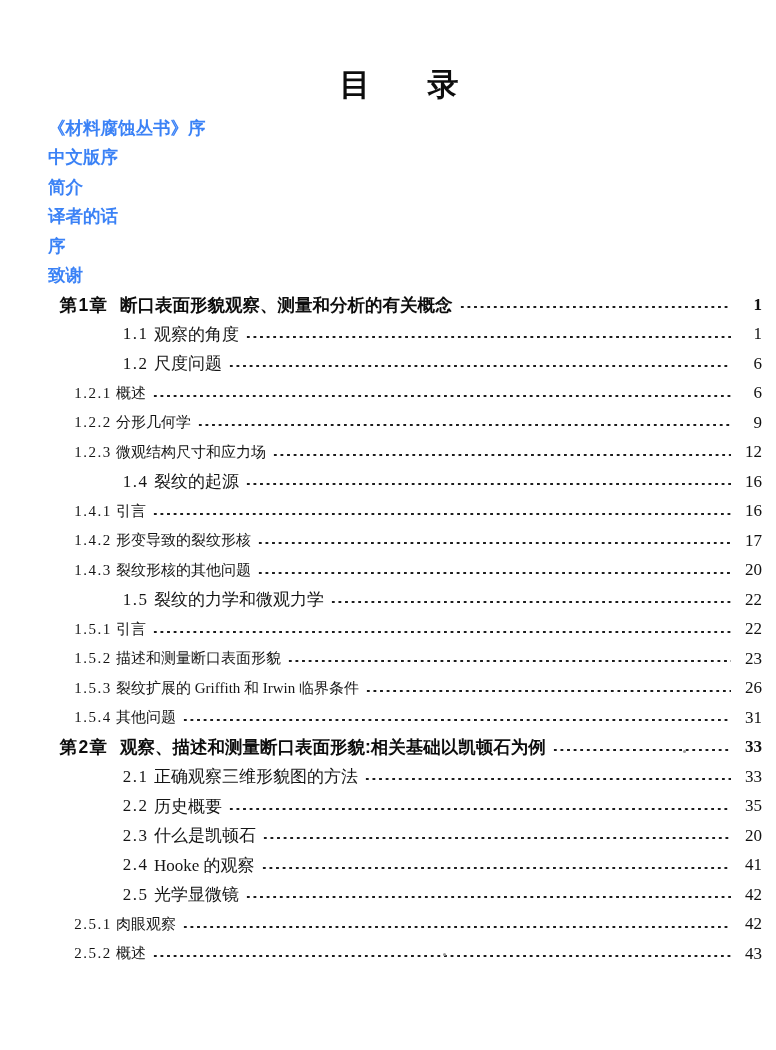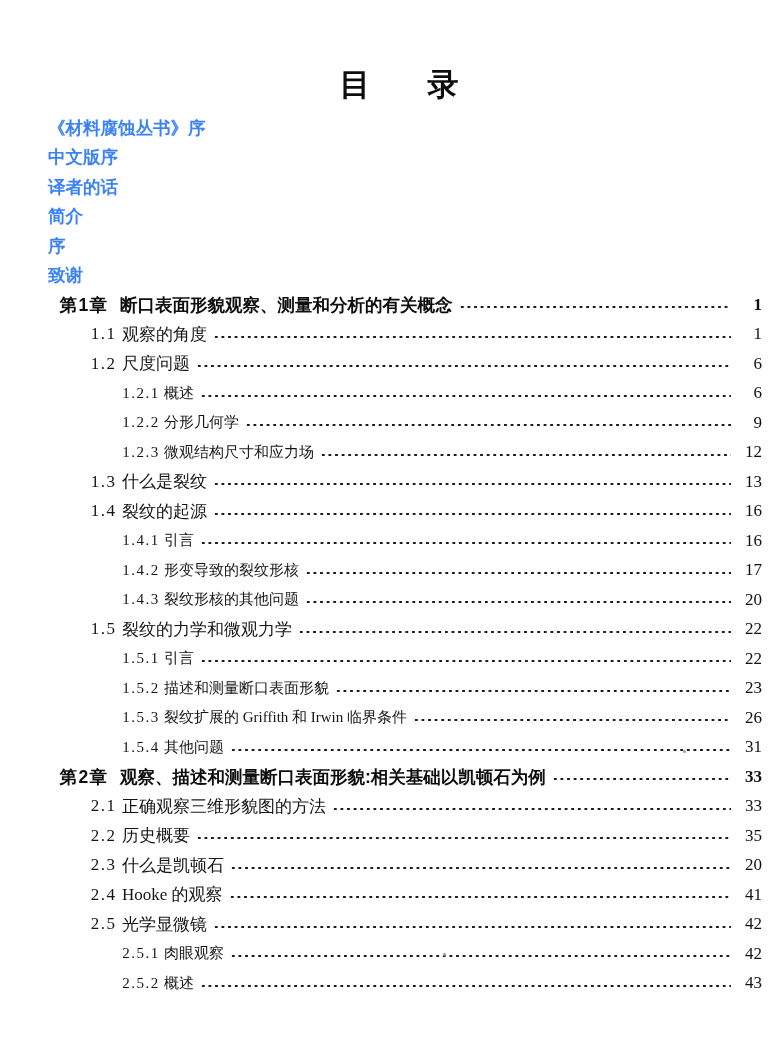--- a/index.html
+++ b/index.html
@@ -87,23 +87,24 @@
   }
   .lv-chapter .num { width: 72px; }
   .lv-section {
     padding-left: 85px;
     font-size: 17px;
     font-family: "Liberation Serif", "DejaVu Serif", serif;
   }
   .lv-section .num {
     width: 37px;
     font-family: "Liberation Serif", "DejaVu Serif", serif;
+    margin-left: 32px;
   }
   .lv-subsection {
-    padding-left: 118px;
+    padding-left: 70px;
     font-size: 15px;
     font-family: "Liberation Serif", "DejaVu Serif", serif;
   }
   .lv-subsection .num {
     width: 46px;
     font-family: "Liberation Serif", "DejaVu Serif", serif;
   }
   .speck {
     position: absolute;
     width: 3px;
@@ -124,26 +125,26 @@
       <span class="label">《材料腐蚀丛书》序</span>
 
     </div>
       <div class="row lv-front">
 
       <span class="label">中文版序</span>
 
     </div>
       <div class="row lv-front">
 
+      <span class="label">简介</span>
+
+    </div>
+      <div class="row lv-front">
+
       <span class="label">译者的话</span>
-
-    </div>
-      <div class="row lv-front">
-
-      <span class="label">简介</span>
 
     </div>
       <div class="row lv-front">
 
       <span class="label">序</span>
 
     </div>
       <div class="row lv-front">
 
       <span class="label">致谢</span>
@@ -179,26 +180,20 @@
       <span class="dots"></span>
       <span class="pagenum">9</span>
     </div>
       <div class="row lv-subsection">
       <span class="num">1.2.3</span>
       <span class="label">微观结构尺寸和应力场</span>
       <span class="dots"></span>
       <span class="pagenum">12</span>
     </div>
       <div class="row lv-section">
-      <span class="num">1.3</span>
-      <span class="label">什么是裂纹</span>
-      <span class="dots"></span>
-      <span class="pagenum">13</span>
-    </div>
-      <div class="row lv-section">
       <span class="num">1.4</span>
       <span class="label">裂纹的起源</span>
       <span class="dots"></span>
       <span class="pagenum">16</span>
     </div>
       <div class="row lv-subsection">
       <span class="num">1.4.1</span>
       <span class="label">引言</span>
       <span class="dots"></span>
       <span class="pagenum">16</span>

